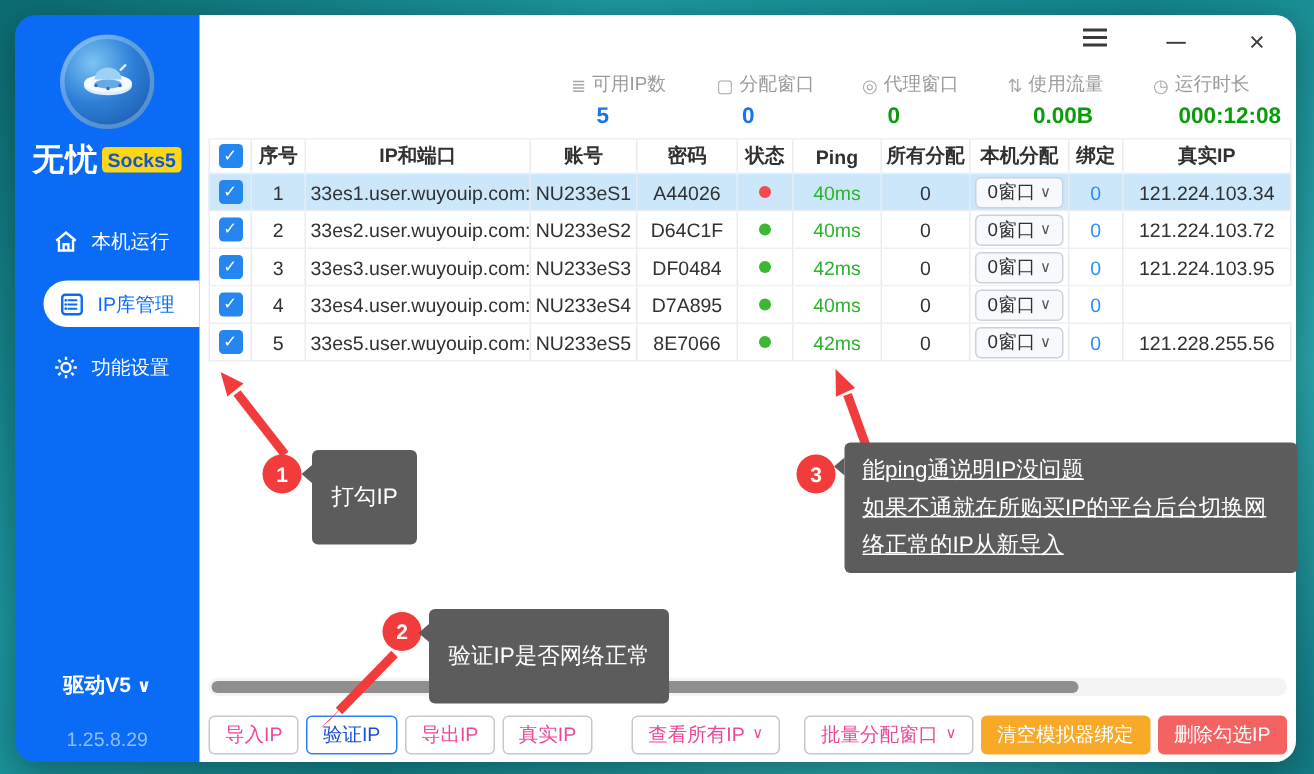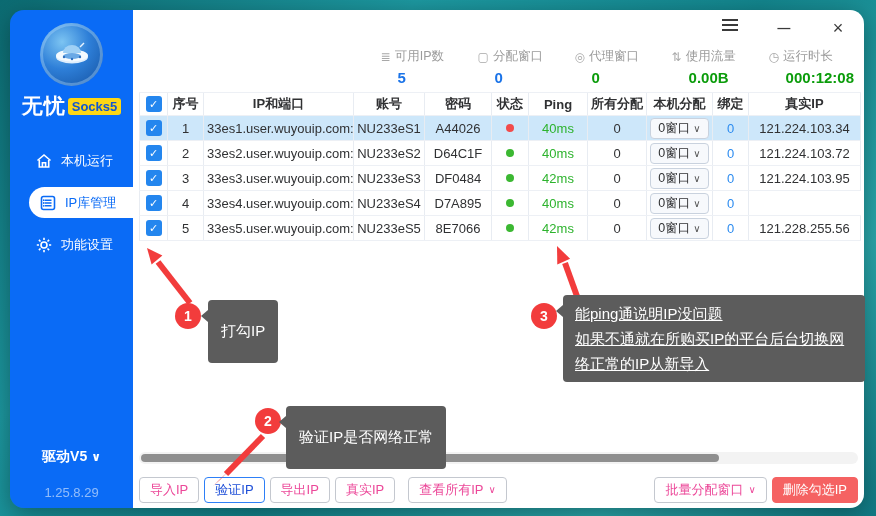--- a/index.html
+++ b/index.html
@@ -80,21 +80,21 @@
     background:#8f8f8f; border-radius:4px; cursor:pointer; }
 
   
   .toolbar { position:absolute; left:6px; top:466px; width:719px; height:28px;
     display:flex; align-items:center; }
   .btn { height:26px; padding:0 10px; margin-right:5px; background:#fff; color:#ec4899;
     border:1px solid #c4c8cf; border-radius:4px; font-size:13px; line-height:24px;
     cursor:pointer; white-space:nowrap; display:inline-flex; align-items:center; gap:5px; }
   .btn .caret { font-size:10px; }
   .btn.primary-outline { border-color:#2d7ff7; color:#1d4ed8; }
-  .btn.gap { margin-left:8px;justify-content:flex-end; }
+  .btn.gap { margin-left:21px;justify-content:flex-end; }
   .toolbar .spacer { flex:1; }
   .btn.orange { background:#f8a928; border-color:#f8a928; color:#fff; }
   .btn.red { background:#f56262; border-color:#f56262; color:#fff; }
 
   
   .anno-circle { position:absolute; width:26px; height:26px; border-radius:50%;
     background:#f23c3c; color:#fff; font-size:14px; font-weight:bold;
     text-align:center; line-height:26px; z-index:6; }
   .tooltip { position:absolute; background:#5c5c5c; color:#fff; border-radius:4px;
     padding:22px 13px; font-size:15px; z-index:6; }
@@ -356,20 +356,21 @@
         <span class="btn">真实IP</span>
         <span class="btn gap">
             <span>查看所有IP</span>
             <span class="caret">∨</span>
           </span>
         <span class="spacer"></span>
         <span class="btn">
             <span>批量分配窗口</span>
             <span class="caret">∨</span>
           </span>
+        <span class="btn orange">清空模拟器绑定</span>
         <span class="btn red" style="margin-right:0;">删除勾选IP</span>
       </div>
     </main>
   </div>
 
   <svg class="arrows">
     <g stroke="#f23c3c" fill="#f23c3c">
       <line x1="190" y1="303" x2="158" y2="262" stroke-width="6"></line>
       <polygon points="147,248 162.4,255.6 151.6,264.4" stroke="none"></polygon>
       <line x1="263" y1="436" x2="226" y2="474" stroke-width="6"></line>

